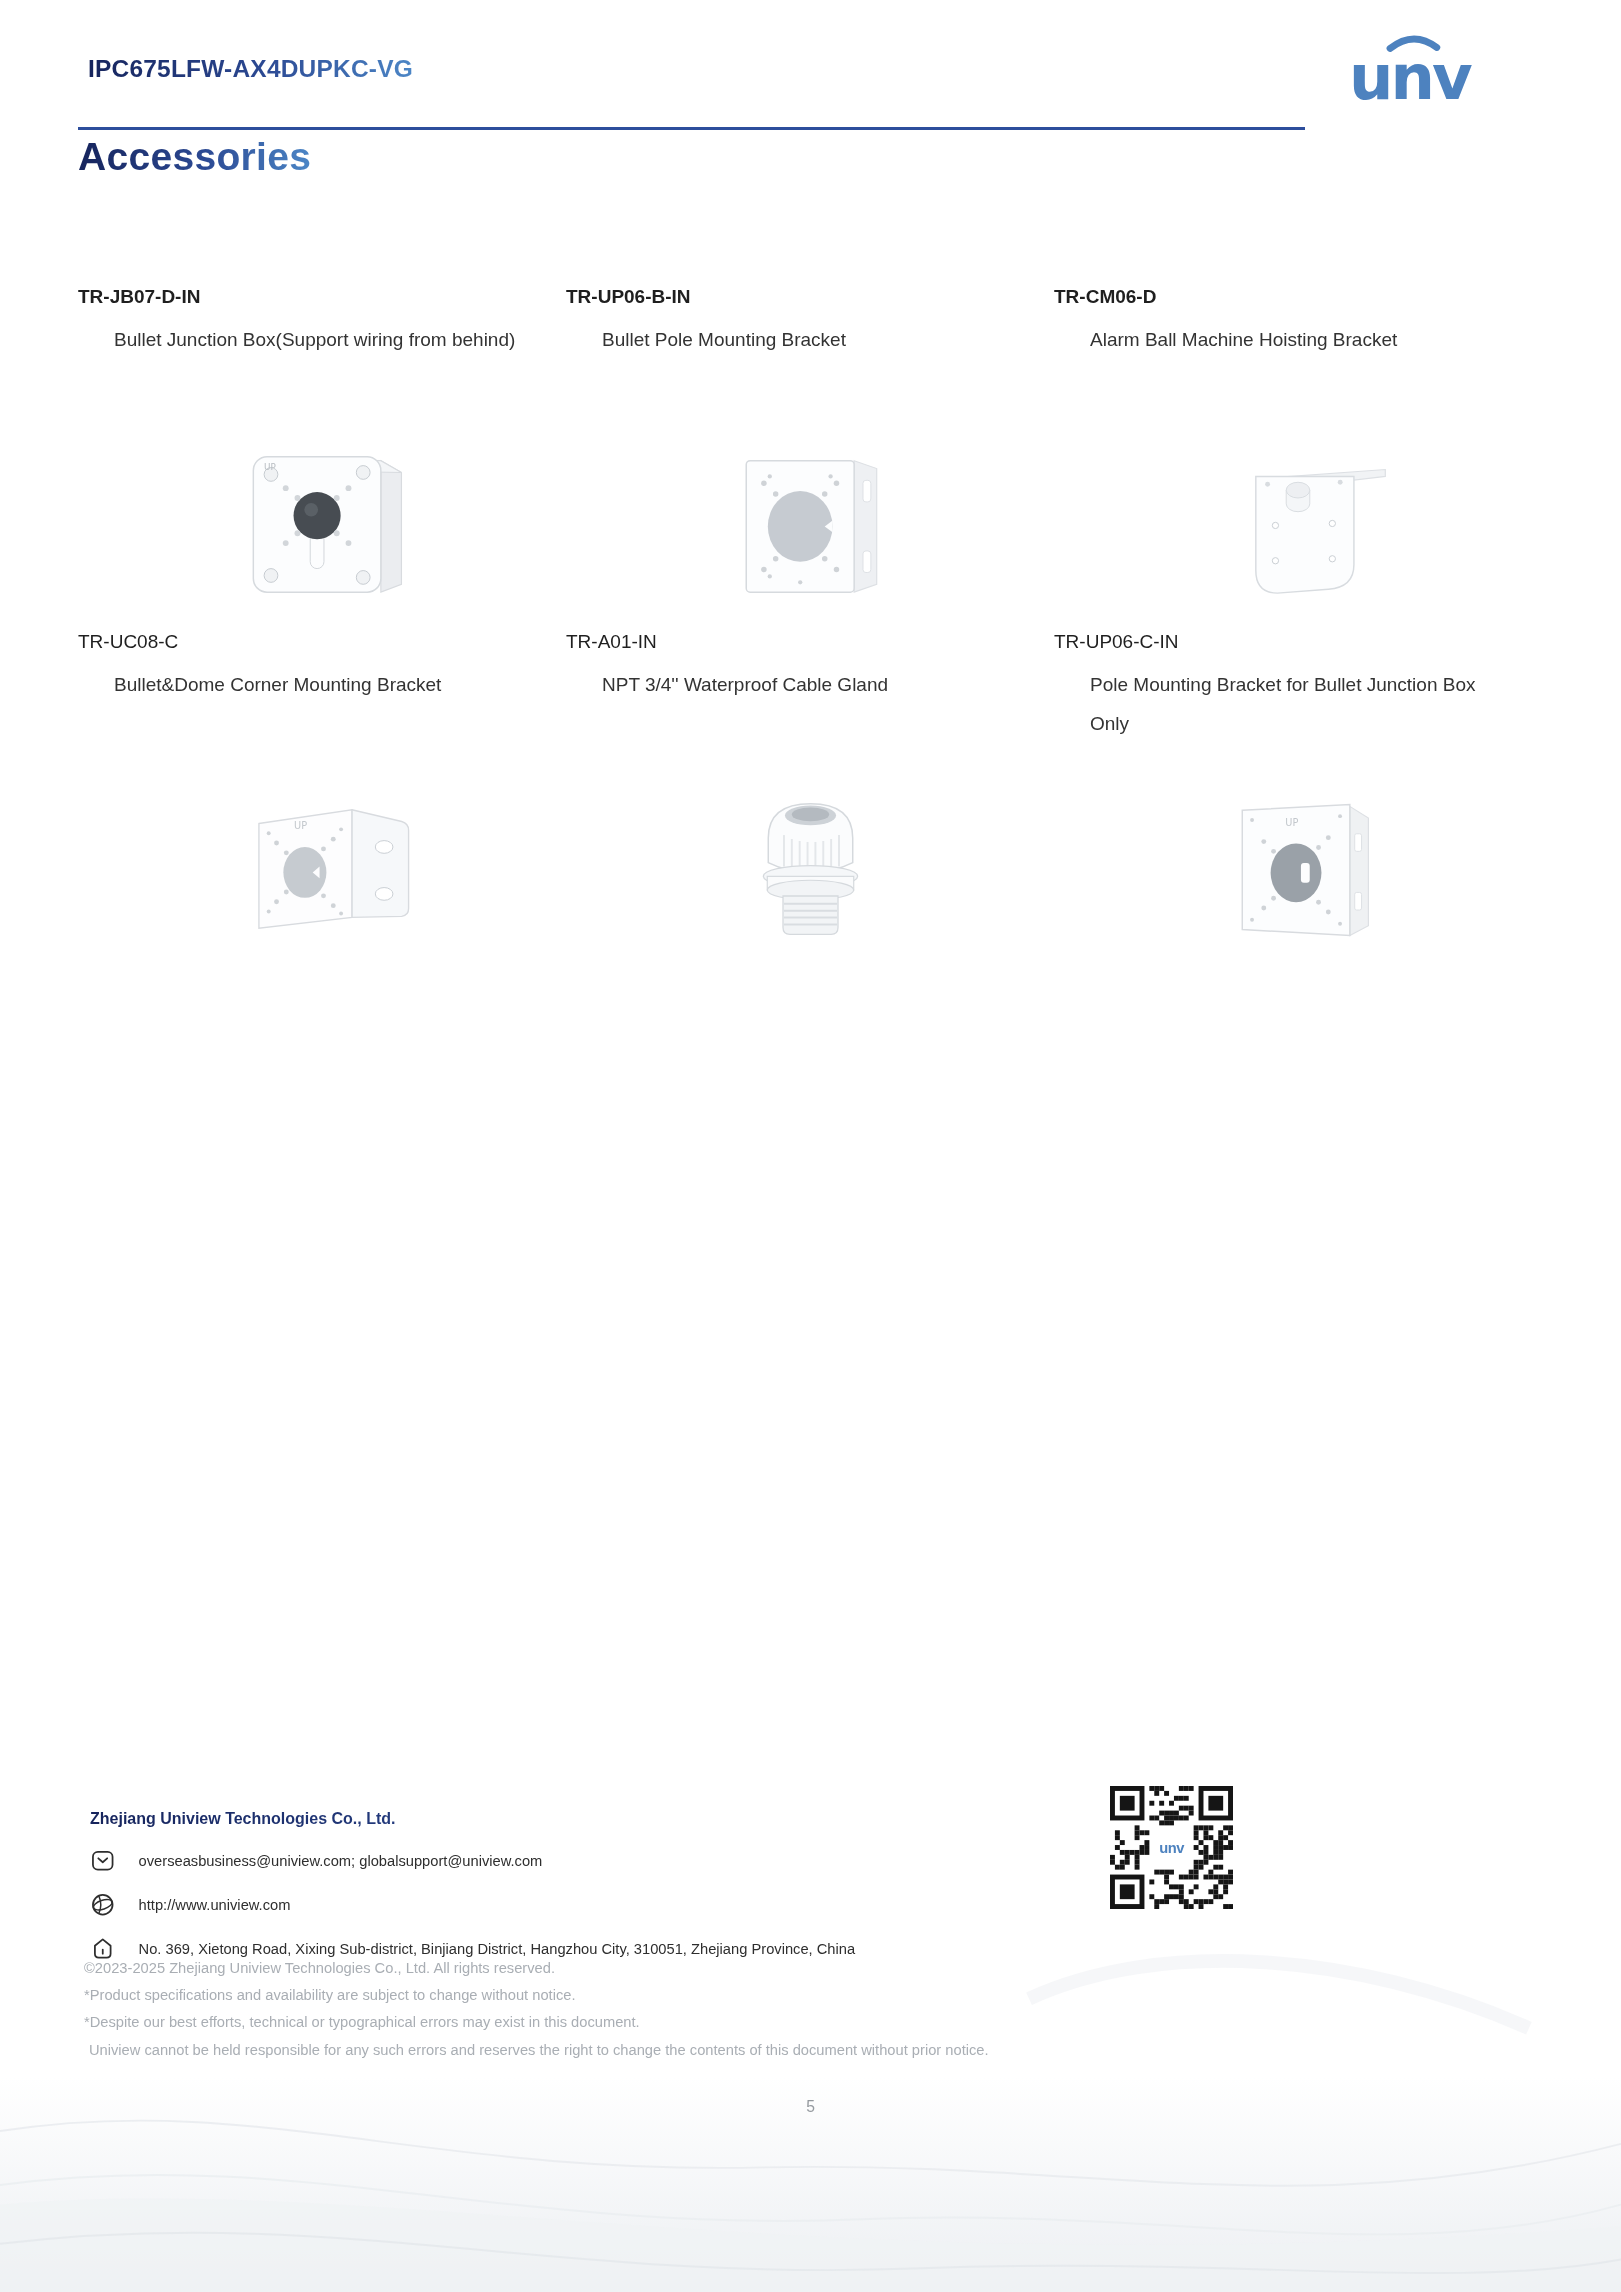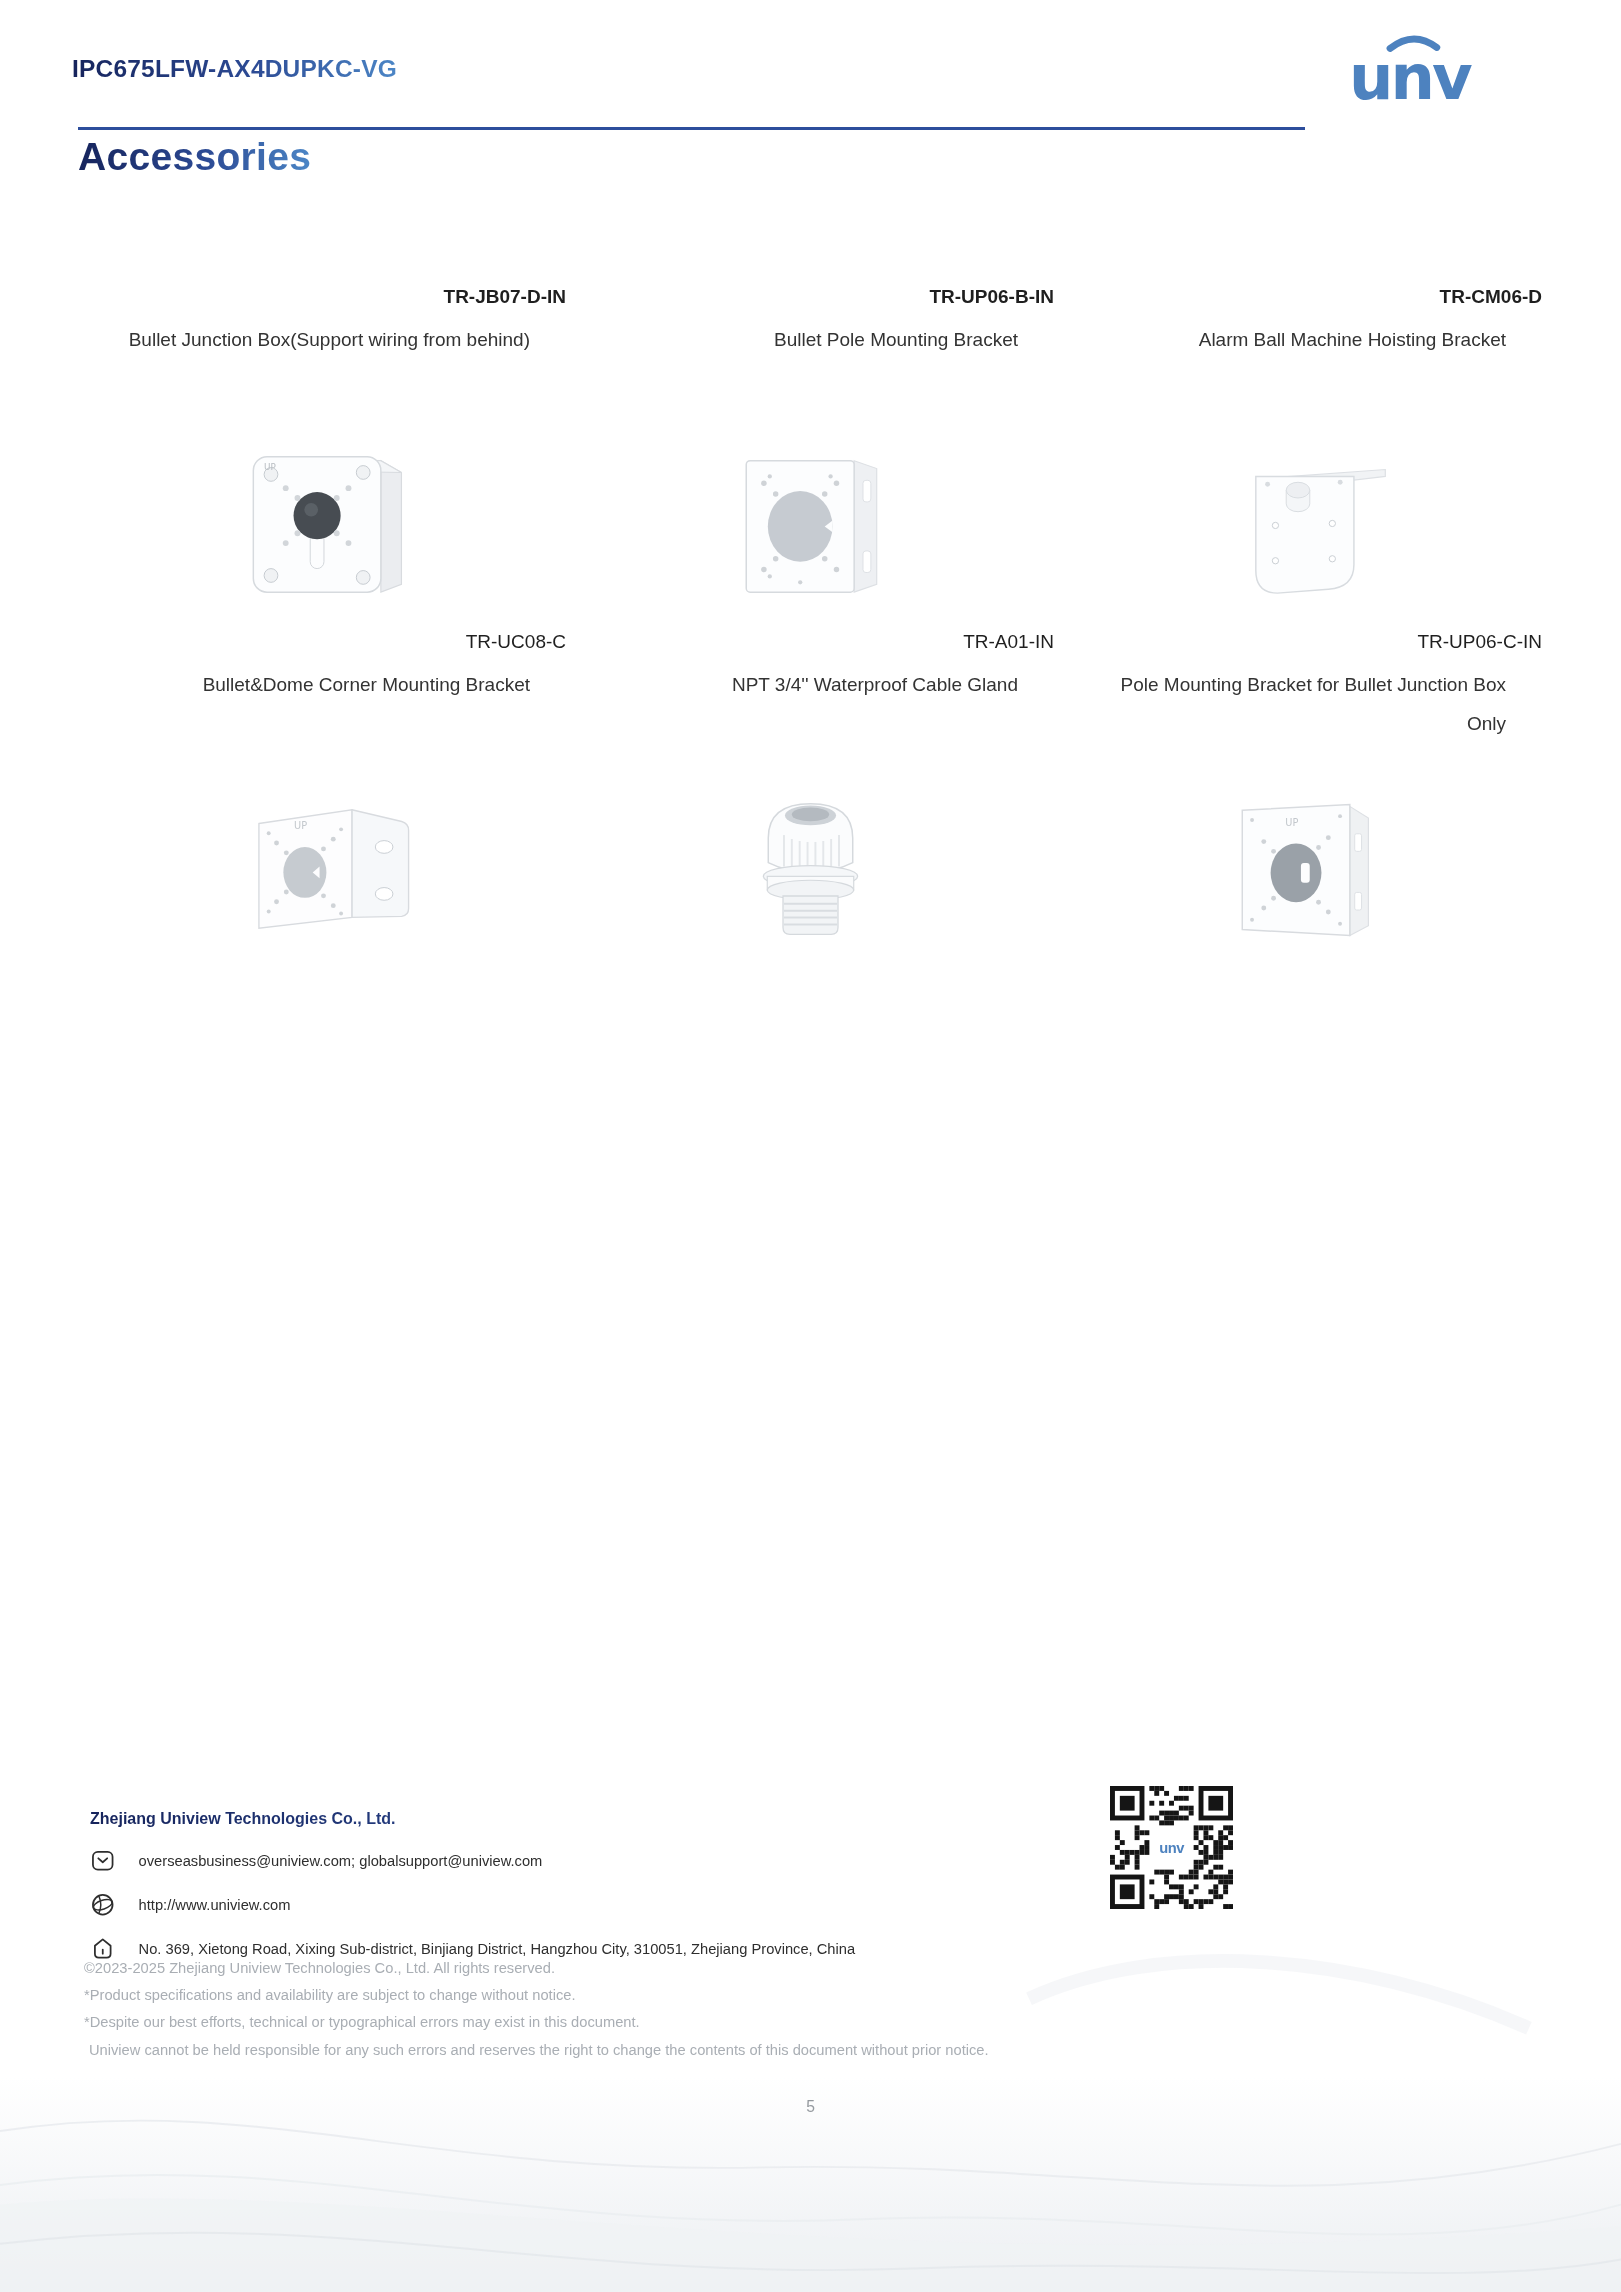--- a/index.html
+++ b/index.html
@@ -7,33 +7,33 @@
     position:relative; width:1621px; height:2293px; overflow:hidden;
     background:#ffffff; font-family:"Liberation Sans", sans-serif;
   }
   
   .grad {
     background:linear-gradient(90deg,#16245c 0%, #2c4a94 55%, #4c86c6 100%);
     -webkit-background-clip:text; background-clip:text; color:transparent;
   }
   
   .header-model {
-    position:absolute; left:72px; top:55px;
+    position:absolute; left:88px; top:55px;
     font-size:24.5px; font-weight:700; letter-spacing:0.2px;
   }
   .header-rule { position:absolute; left:78px; top:127px; width:1227px; height:2.9px; background:#2d4e9c; }
   .logo { position:absolute; left:1341px; top:27.4px; }
   
   .page-title { position:absolute; left:78px; top:135px; font-size:39px; font-weight:700; letter-spacing:0.3px; }
   
   .acc-grid {
     position:absolute; left:78px; top:286px; width:1464px;
     display:grid; grid-template-columns:repeat(3,1fr); row-gap:13.7px;
   }
-  .card { text-align:right; }
+  .card { text-align:left; }
   .card .model { font-size:19px; color:#1f1f1f; height:35px; }
   .card.bold-title .model { font-weight:700; }
   .card .desc {
     font-size:19px; color:#333; line-height:2.05;
     width:416px; margin:0 auto; min-height:104px;
   }
   .card .imgbox { height:188px; display:flex; align-items:center; justify-content:center; margin-top:3.9px; }
   
   .footer { position:absolute; left:90px; top:1774px; width:990px; }
   .company { font-size:16px; font-weight:700; margin-bottom:15.7px;margin-top:36px; }

